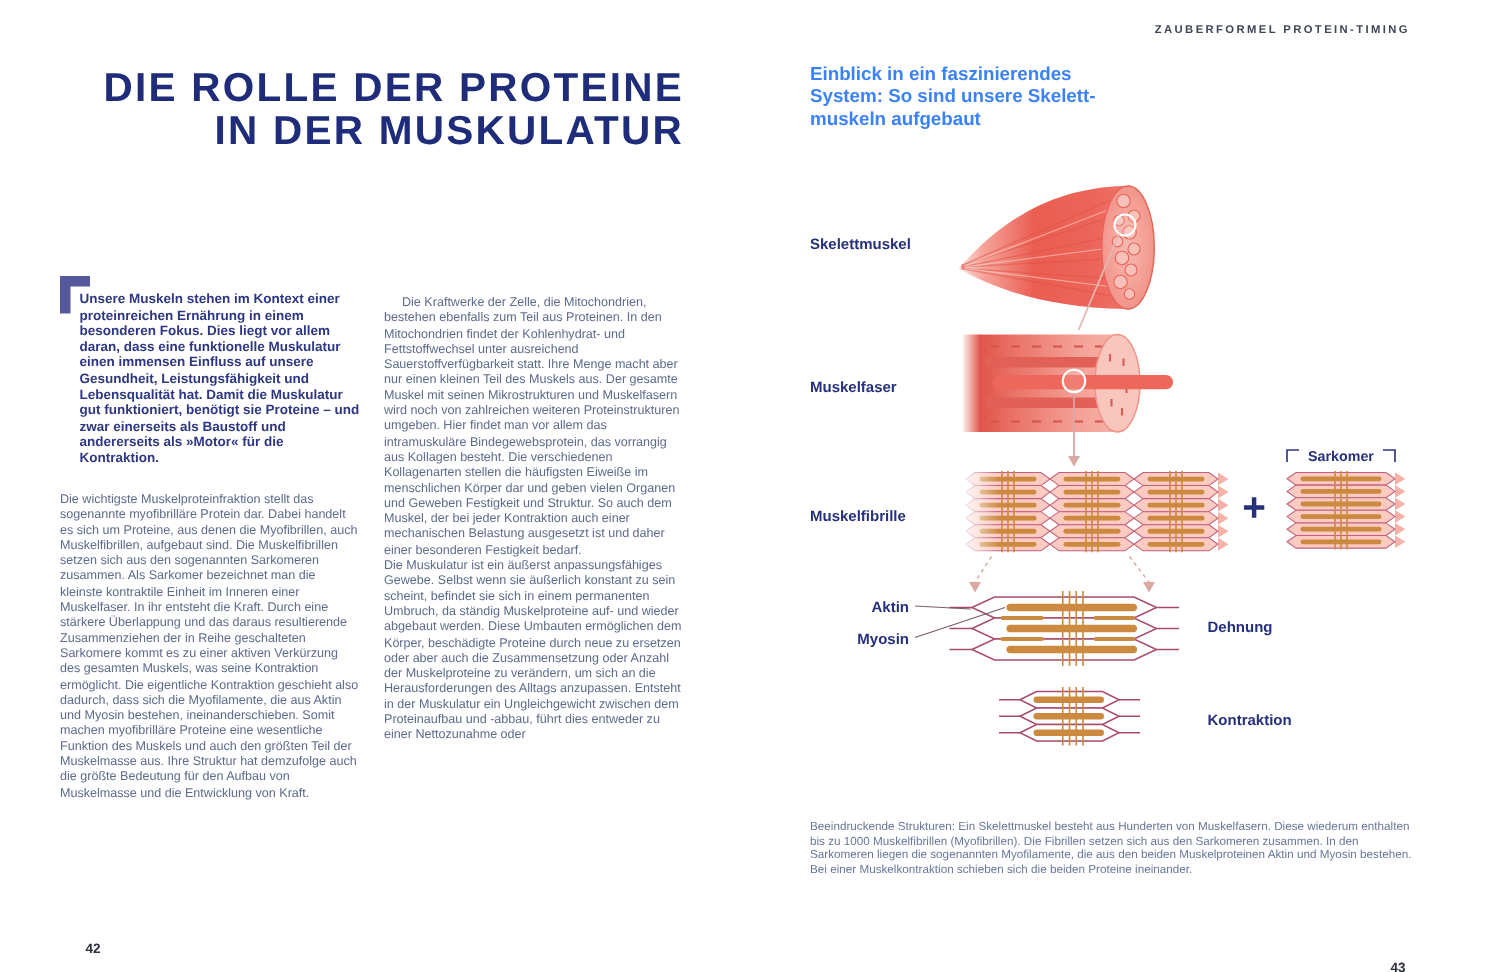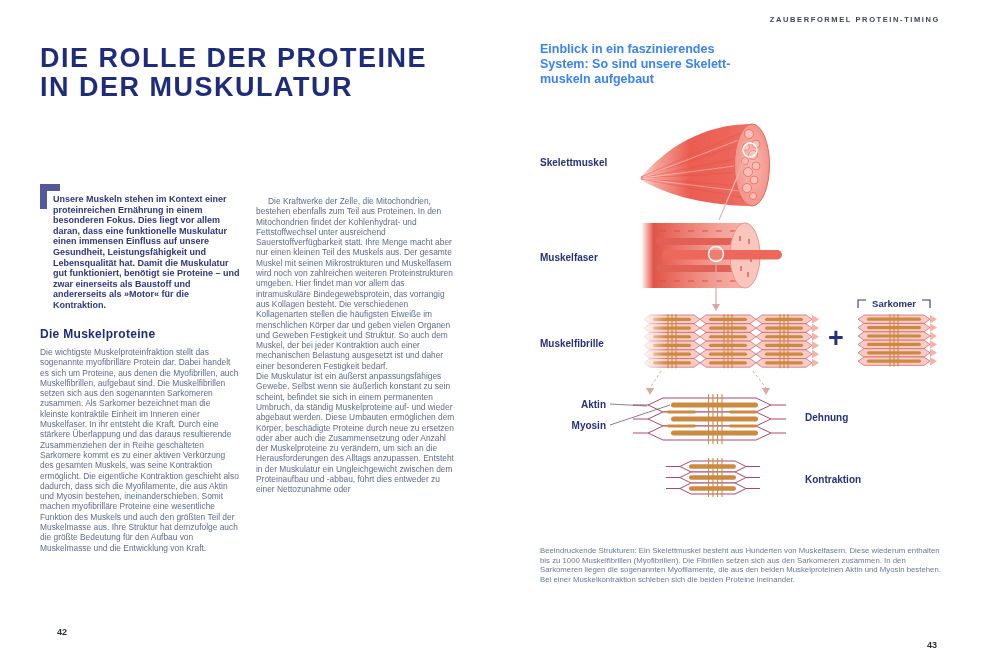--- a/index.html
+++ b/index.html
@@ -5,21 +5,21 @@
   html,body{margin:0;padding:0;}
   body{
     width:991px;height:648px;position:relative;background:#ffffff;
     font-family:"Liberation Sans",sans-serif;overflow:hidden;
   }
   .running-head{
     position:absolute;top:15px;right:51px;font-size:7.5px;font-weight:bold;
     letter-spacing:1.6px;color:#3f4557;
   }
   .title{
-    position:absolute;top:44px;left:40px;width:416px;margin:0;text-align:left;
+    position:absolute;top:44px;left:40px;width:416px;margin:0;text-align:right;
     font-size:27px;font-weight:bold;letter-spacing:1.5px;line-height:29px;
     color:#1f2c7a;white-space:pre-line;
   }
   .intro{position:absolute;left:40px;top:184px;width:204px;}
   .intro .bracket{
     position:absolute;left:0;top:0;width:13px;height:18px;
     border-top:7px solid #55599c;border-left:7px solid #55599c;
   }
   .intro p{
     margin:10px 4px 0 13px;width:189px;font-size:9px;font-weight:bold;
@@ -59,21 +59,20 @@
 
   <h1 class="title">DIE ROLLE DER PROTEINE
 IN DER MUSKULATUR</h1>
 
   <div class="intro">
     <div class="bracket"></div>
     <p>Unsere Muskeln stehen im Kontext einer proteinreichen Ernährung in einem besonderen Fokus. Dies liegt vor allem daran, dass eine funktionelle Muskulatur einen immensen Einfluss auf unsere Gesundheit, Leistungsfähigkeit und Lebensqualität hat. Damit die Muskulatur gut funktioniert, benötigt sie Proteine – und zwar einerseits als Baustoff und andererseits als »Motor« für die Kontraktion.</p>
   </div>
 
   <div class="col col1">
-    <h2 class="sect">Die Muskelproteine</h2>
     <p class="body-text">Die wichtigste Muskelproteinfraktion stellt das sogenannte myofibrilläre Protein dar. Dabei handelt es sich um Proteine, aus denen die Myofibrillen, auch Muskelfibrillen, aufgebaut sind. Die Muskelfibrillen setzen sich aus den sogenannten Sarkomeren zusammen. Als Sarkomer bezeichnet man die kleinste kontraktile Einheit im Inneren einer Muskelfaser. In ihr entsteht die Kraft. Durch eine stärkere Überlappung und das daraus resultierende Zusammenziehen der in Reihe geschalteten Sarkomere kommt es zu einer aktiven Verkürzung des gesamten Muskels, was seine Kontraktion ermöglicht. Die eigentliche Kontraktion geschieht also dadurch, dass sich die Myofilamente, die aus Aktin und Myosin bestehen, ineinanderschieben. Somit machen myofibrilläre Proteine eine wesentliche Funktion des Muskels und auch den größten Teil der Muskelmasse aus. Ihre Struktur hat demzufolge auch die größte Bedeutung für den Aufbau von Muskelmasse und die Entwicklung von Kraft.</p>
   </div>
 
   <div class="col col2">
     <p class="body-text indent">Die Kraftwerke der Zelle, die Mitochondrien, bestehen ebenfalls zum Teil aus Proteinen. In den Mitochondrien findet der Kohlenhydrat- und Fettstoffwechsel unter ausreichend Sauerstoffverfügbarkeit statt. Ihre Menge macht aber nur einen kleinen Teil des Muskels aus. Der gesamte Muskel mit seinen Mikrostrukturen und Muskelfasern wird noch von zahlreichen weiteren Proteinstrukturen umgeben. Hier findet man vor allem das intramuskuläre Bindegewebsprotein, das vorrangig aus Kollagen besteht. Die verschiedenen Kollagenarten stellen die häufigsten Eiweiße im menschlichen Körper dar und geben vielen Organen und Geweben Festigkeit und Struktur. So auch dem Muskel, der bei jeder Kontraktion auch einer mechanischen Belastung ausgesetzt ist und daher einer besonderen Festigkeit bedarf.</p>
     <p class="body-text">Die Muskulatur ist ein äußerst anpassungsfähiges Gewebe. Selbst wenn sie äußerlich konstant zu sein scheint, befindet sie sich in einem permanenten Umbruch, da ständig Muskelproteine auf- und wieder abgebaut werden. Diese Umbauten ermöglichen dem Körper, beschädigte Proteine durch neue zu ersetzen oder aber auch die Zusammensetzung oder Anzahl der Muskelproteine zu verändern, um sich an die Herausforderungen des Alltags anzupassen. Entsteht in der Muskulatur ein Ungleichgewicht zwischen dem Proteinaufbau und -abbau, führt dies entweder zu einer Nettozunahme oder</p>
   </div>
 
   <h2 class="rp-heading">Einblick in ein faszinierendes
 System: So sind unsere Skelett-

